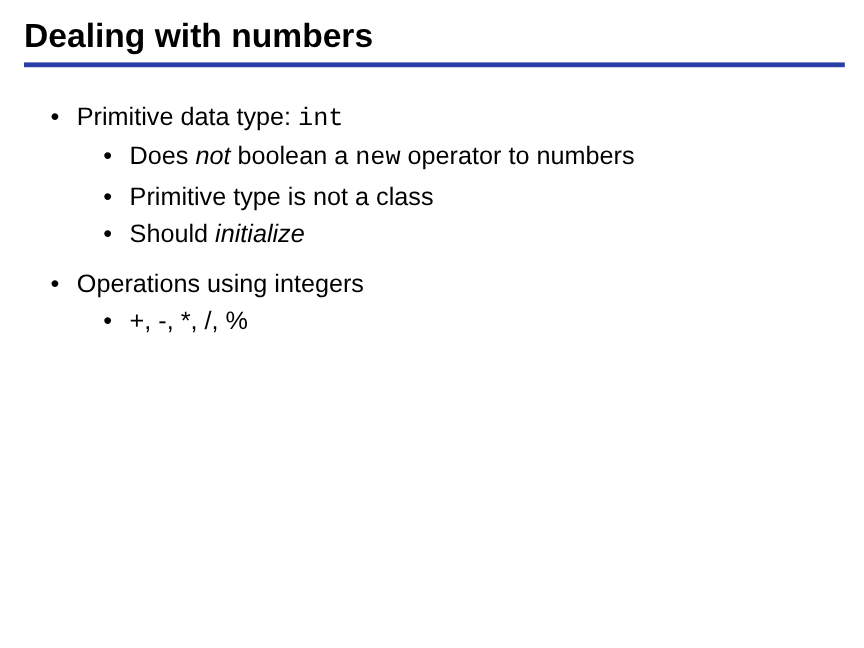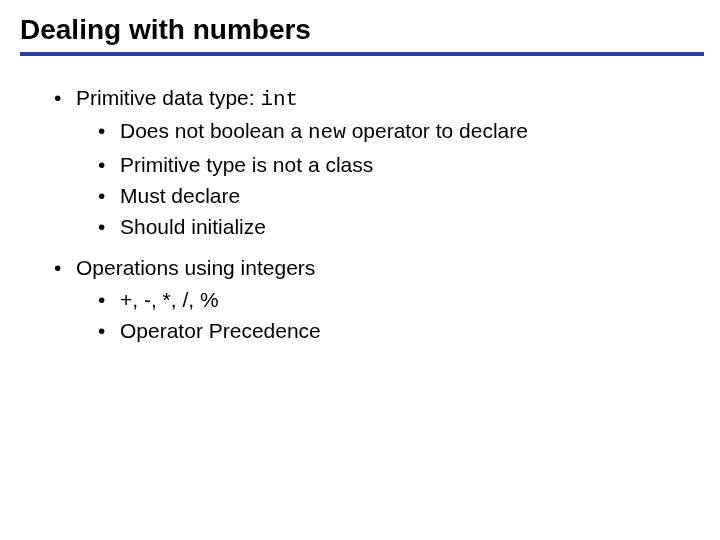--- a/index.html
+++ b/index.html
@@ -24,21 +24,21 @@
     margin: 0 0 6px 0;
     padding: 0;
   }
   .rule {
     height: 0;
     border-top: 4px solid #2a3fa5;
     margin: 0 0 28px 0;
   }
   ul.level1 {
     list-style: none;
-    margin: 12px;
+    margin: 0;
     padding: 0 0 0 22px;
     font-size: 21px;
     line-height: 1.3;
   }
   ul.level1 > li {
     position: relative;
     padding-left: 22px;
     margin-bottom: 14px;
   }
   ul.level1 > li::before {
@@ -65,46 +65,43 @@
     position: absolute;
     left: 0;
     top: 0;
     color: #000;
     font-size: 21px;
   }
   .mono {
     font-family: "Courier New", Courier, monospace;
   }
   .ital {
+    font-style: italic;
   }
 </style>
 </head>
 <body>
 
 <div class="slide">
   <h1 class="title">Dealing with numbers</h1>
   <div class="rule"></div>
 
   <ul class="level1">
     <li>
       <span>Primitive data type: </span><span class="mono">int</span>
       <ul class="level2">
         <li>
-          <span>Does </span><span class="ital">not</span><span> boolean a </span><span class="mono">new</span><span> operator to declare</span>
+          <span>Does </span><span class="ital">not</span><span> boolean a </span><span class="mono">new</span><span> operator to numbers</span>
         </li>
         <li>Primitive type is not a class</li>
-        <li>
-          <span>Must </span><span class="ital">declare</span>
-        </li>
         <li>
           <span>Should </span><span class="ital">initialize</span>
         </li>
       </ul>
     </li>
     <li>
       <span>Operations using integers</span>
       <ul class="level2">
         <li>+,   -,   *,   /,   %</li>
-        <li>Operator Precedence</li>
       </ul>
     </li>
   </ul>
 </div>
 
 </body></html>

